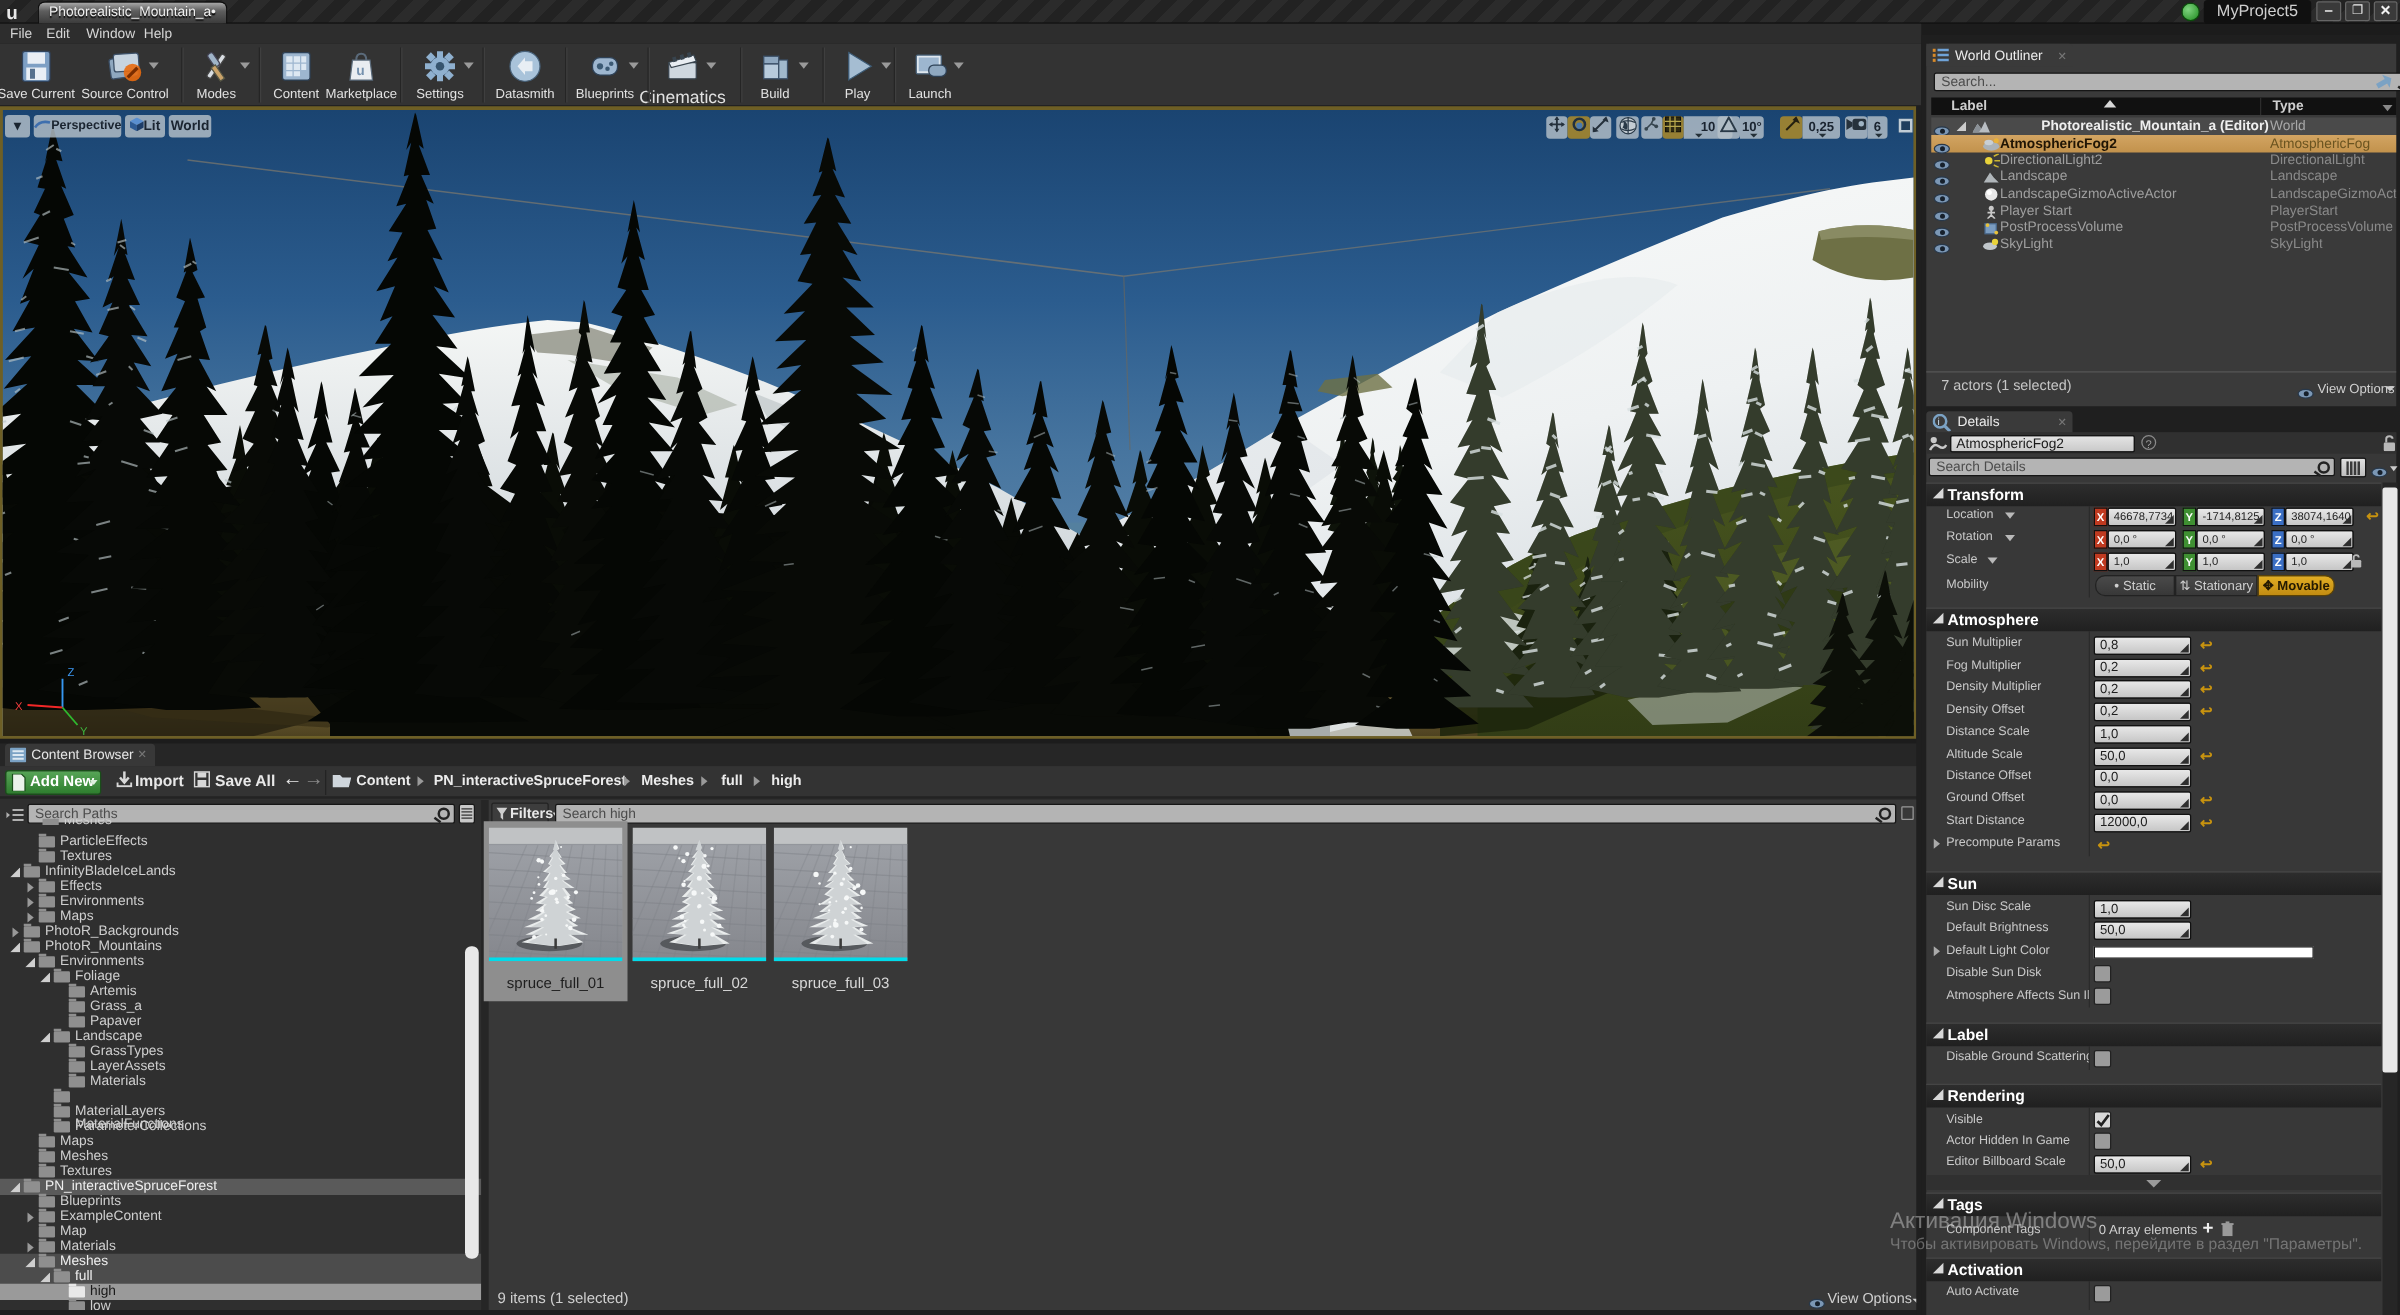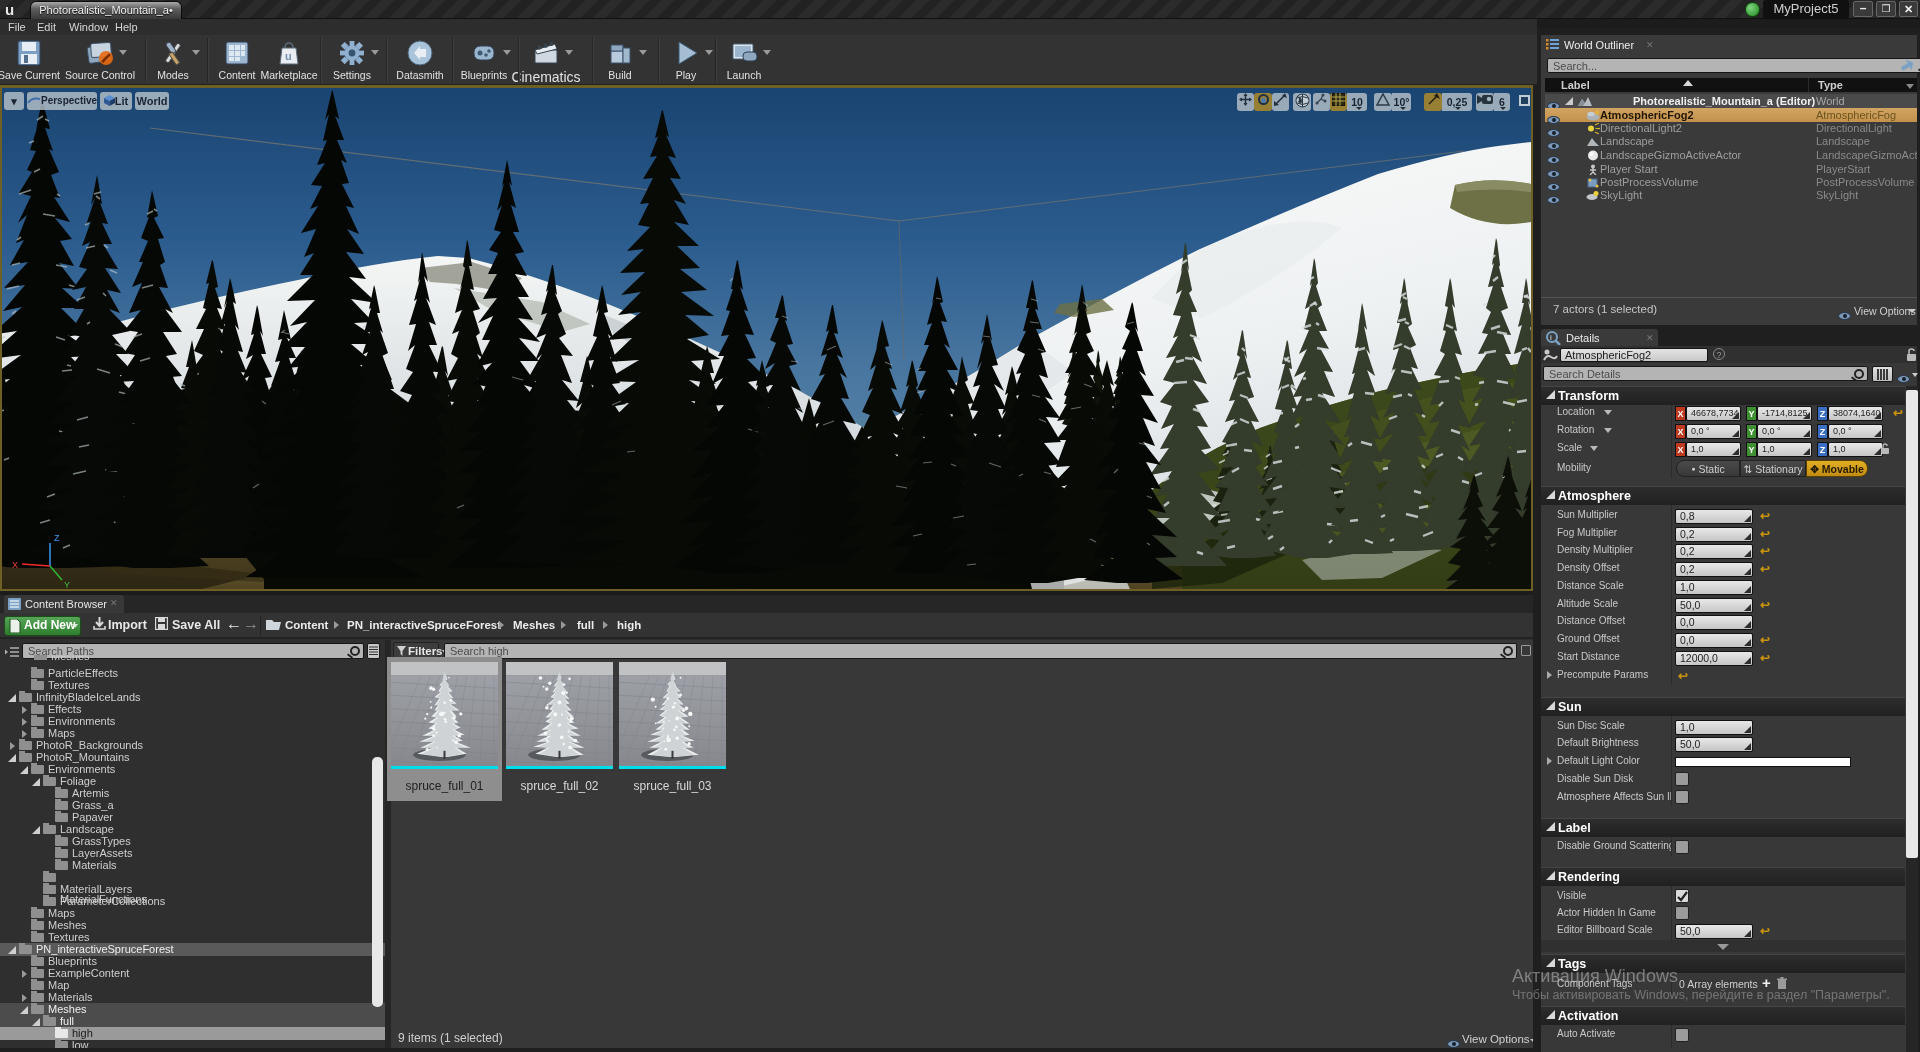--- a/index.html
+++ b/index.html
@@ -607,21 +607,21 @@
     </svg></div>
 <div class="vbtn gold" style="left:1330px;top:93px;width:17px;border-radius:3px;line-height:16px;"><svg width="13" height="13" viewBox="0 0 13 13">
       <rect x="0.5" y="0.5" width="12" height="12" fill="#2e2a12" stroke="#151208"></rect>
       <g stroke="#b7a84e" stroke-width="1">
         <line x1="4" y1="0" x2="4" y2="13"></line>
         <line x1="8" y1="0" x2="8" y2="13"></line>
         <line x1="0" y1="4" x2="13" y2="4"></line>
         <line x1="0" y1="8" x2="13" y2="8"></line>
       </g>
     </svg></div>
-<div class="vbtn" style="left:1347px;top:93px;width:20px;border-radius:0 3px 3px 0;font-size:10.5px;">10</div>
+<div class="vbtn" style="left:1347px;top:93px;width:39px;border-radius:0 3px 3px 0;font-size:10.5px;">10</div>
 <div class="a" style="left:1356.0px;top:107px;width:0;height:0;border-top:3px solid #243038;border-left:3px solid transparent;border-right:3px solid transparent;"></div>
 <div class="vbtn" style="left:1374px;top:93px;width:18px;border-radius:3px;line-height:16px;"><svg width="14" height="13" viewBox="0 0 14 13">
       <path d="M7 1 L13 12 L1 12 Z" fill="none" stroke="#2a3a48" stroke-width="1.5"></path>
     </svg></div>
 <div class="vbtn" style="left:1392px;top:93px;width:19px;border-radius:0 3px 3px 0;font-size:10.5px;">10°</div>
 <div class="a" style="left:1399.5px;top:107px;width:0;height:0;border-top:3px solid #243038;border-left:3px solid transparent;border-right:3px solid transparent;"></div>
 <div class="vbtn gold" style="left:1424px;top:93px;width:18px;border-radius:3px;line-height:16px;"><svg width="13" height="13" viewBox="0 0 13 13">
       <line x1="2" y1="11" x2="10" y2="3" stroke="#241f10" stroke-width="1.6"></line>
       <path d="M10 0 L13 6 L7 3Z" fill="#241f10"></path>
     </svg></div>

